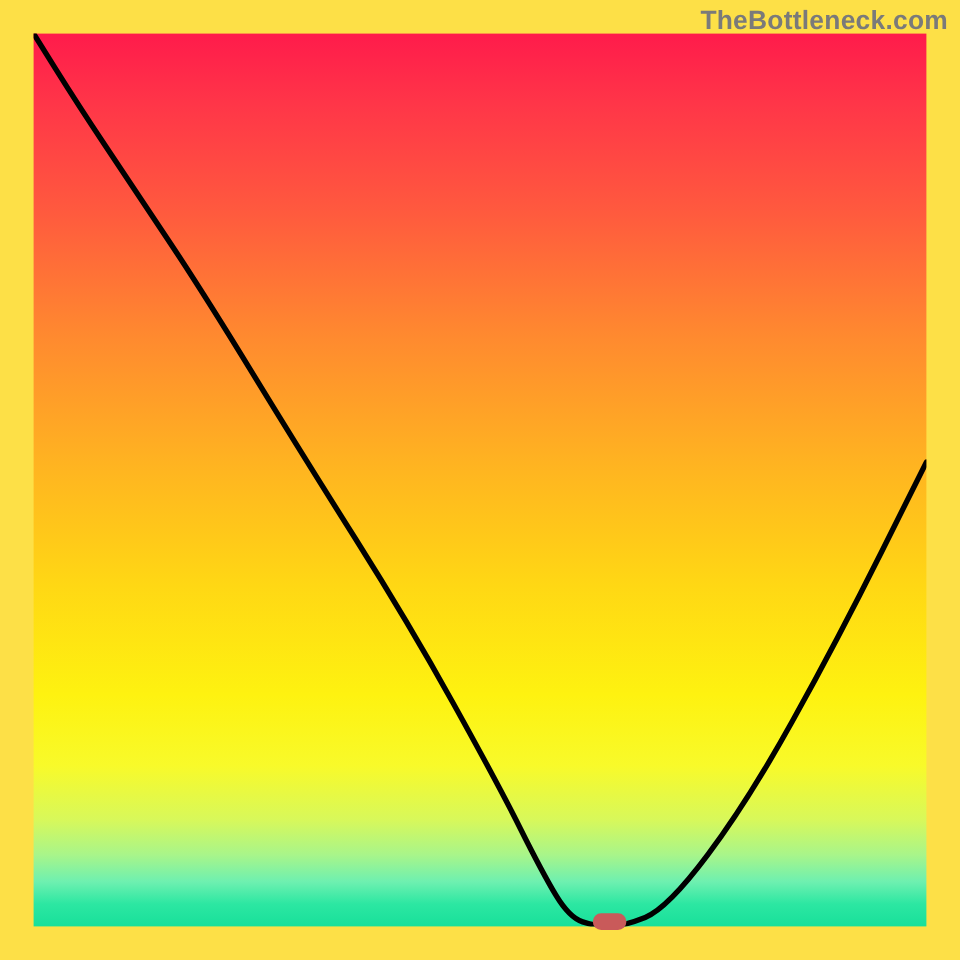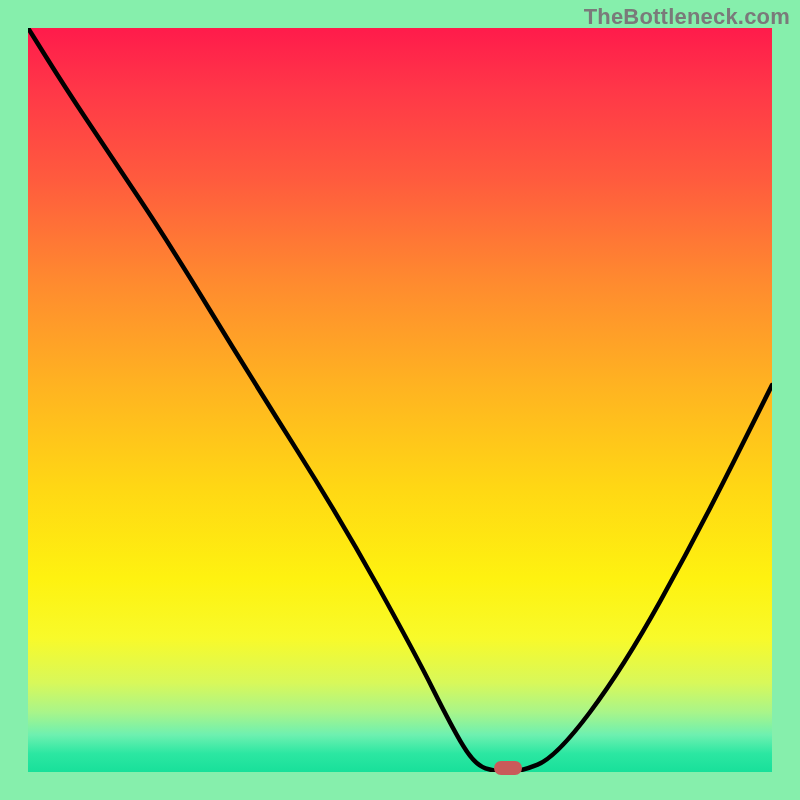--- a/index.html
+++ b/index.html
@@ -9,21 +9,21 @@
     height: 800px;
     background: #000;
     overflow: hidden;
   }
   .frame {
     position: absolute;
     left: 0;
     top: 0;
     width: 800px;
     height: 800px;
-    background: #86efac;
+    background: #fde047;
   }
   .plot {
     position: absolute;
     left: 28px;
     top: 28px;
     width: 744px;
     height: 744px;
     background: linear-gradient(to bottom,
       #ff1b4b 0%,
       #ff3648 8%,

